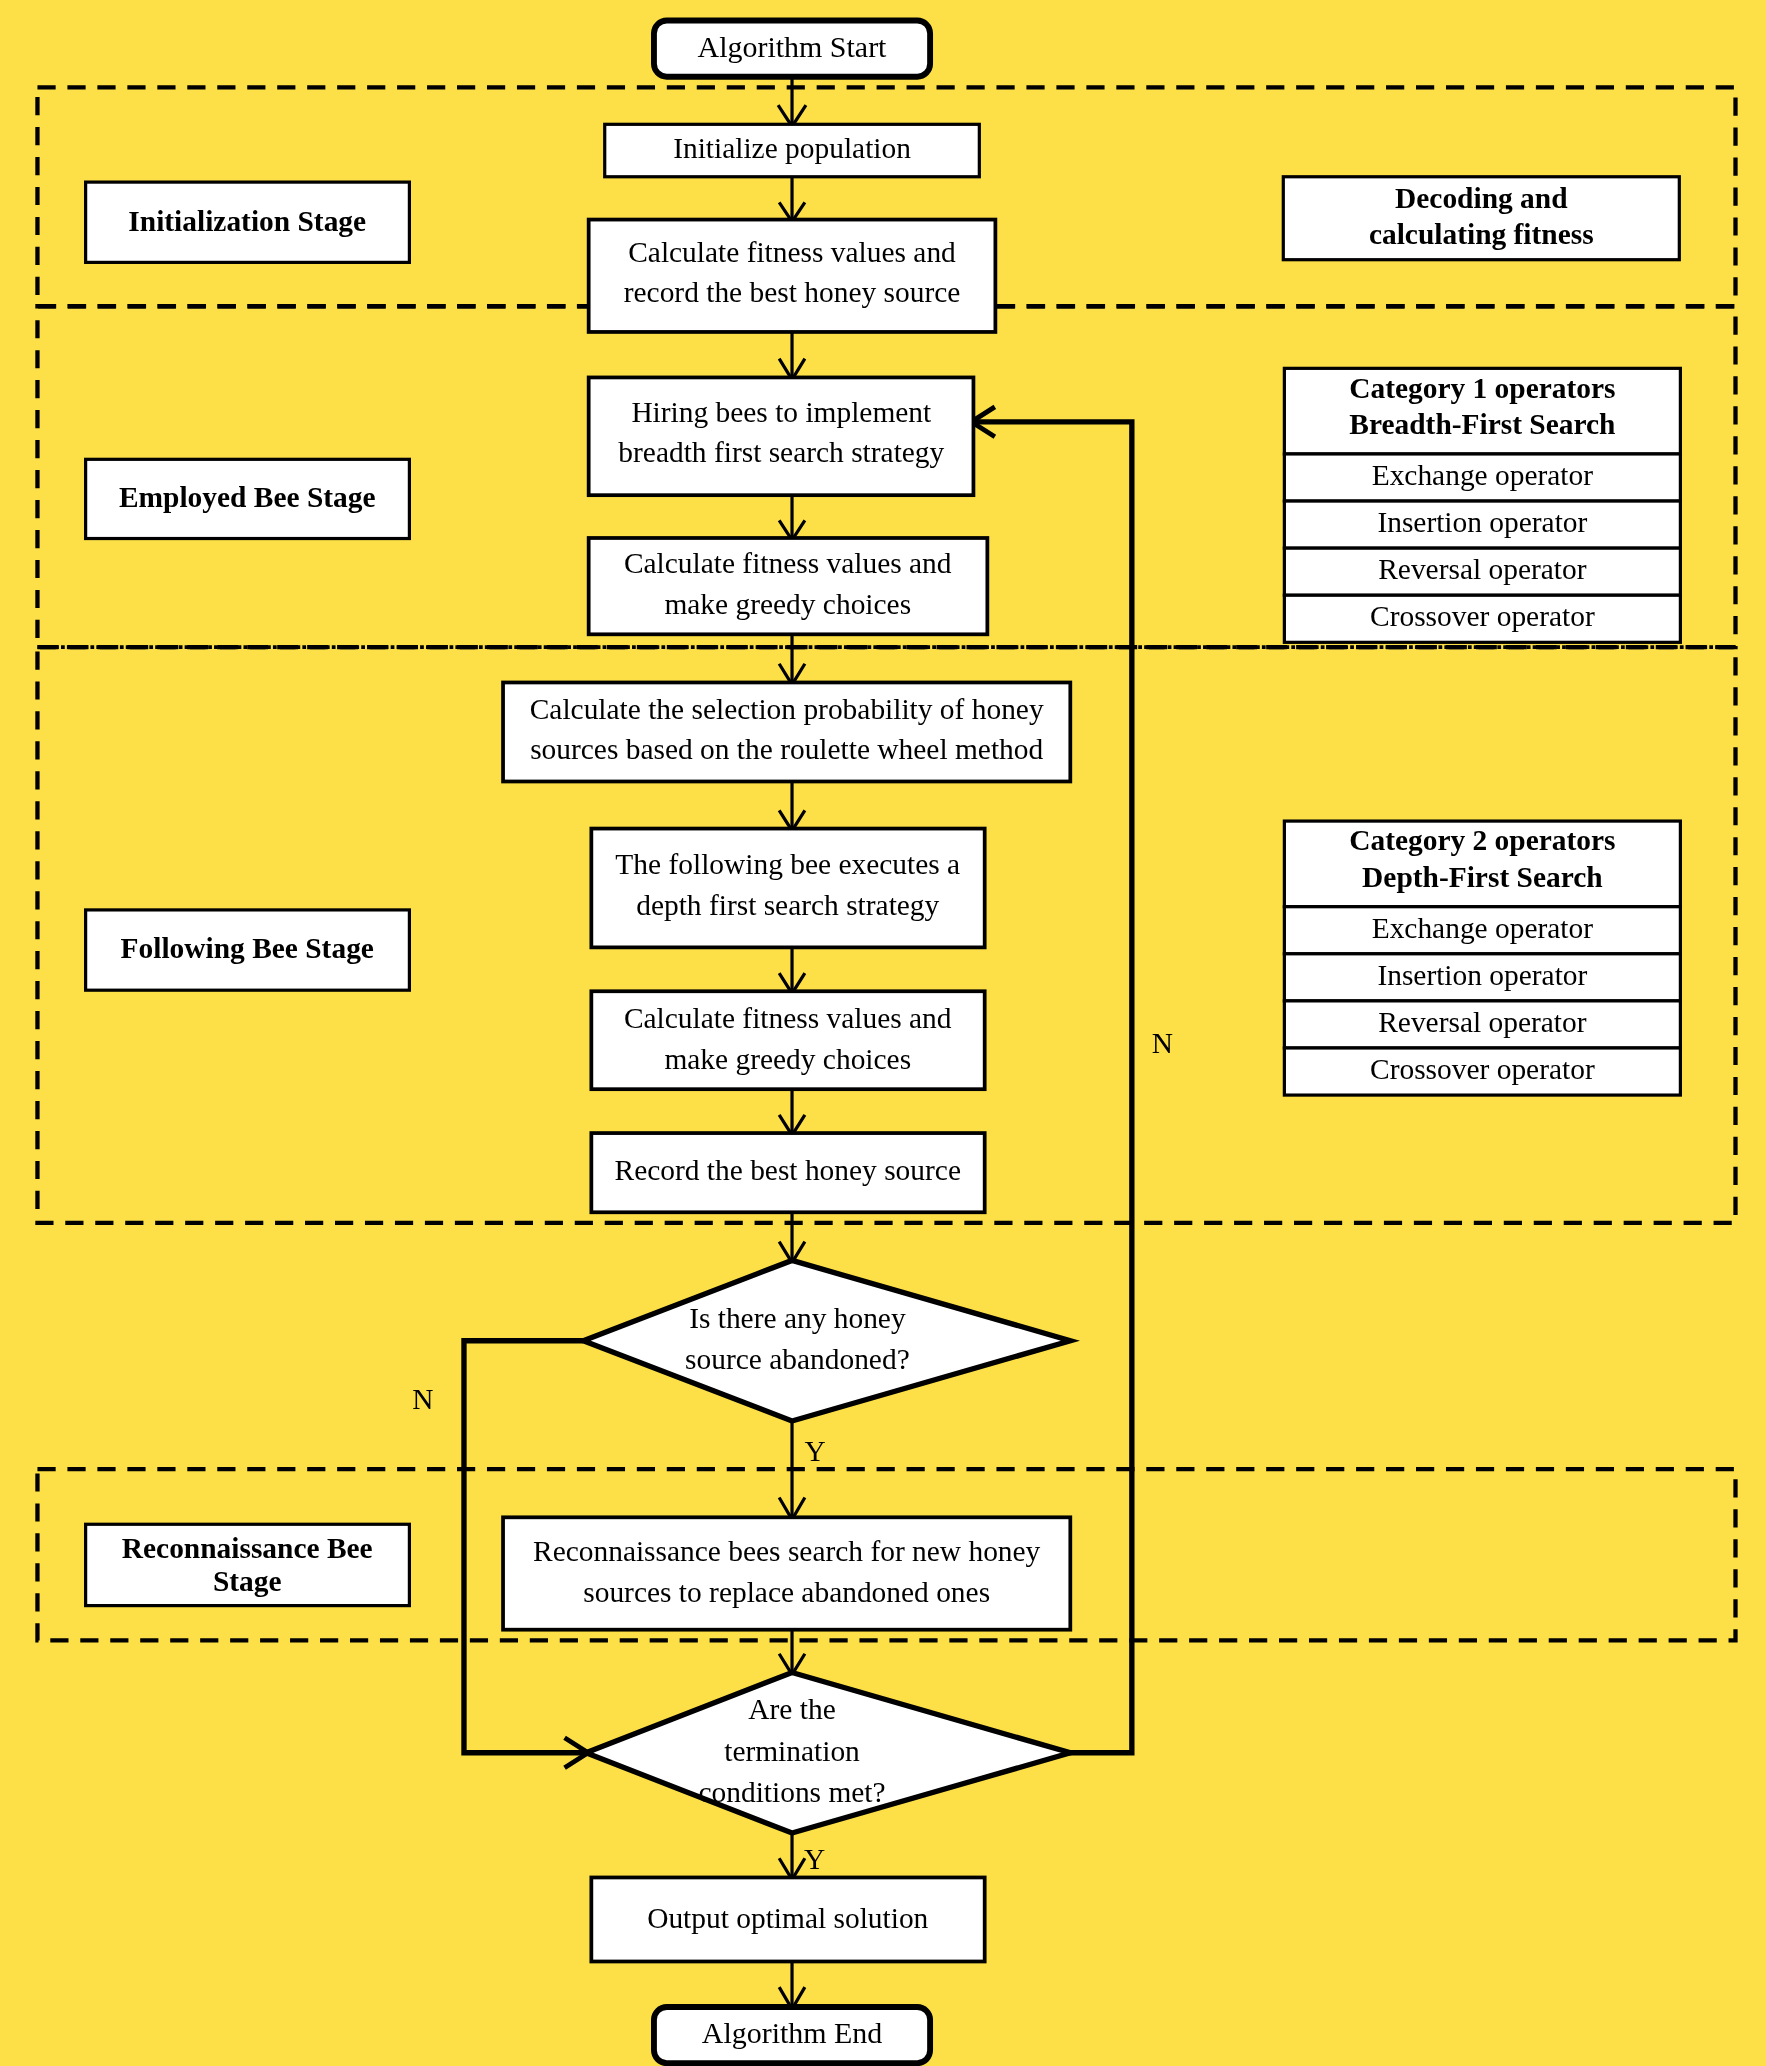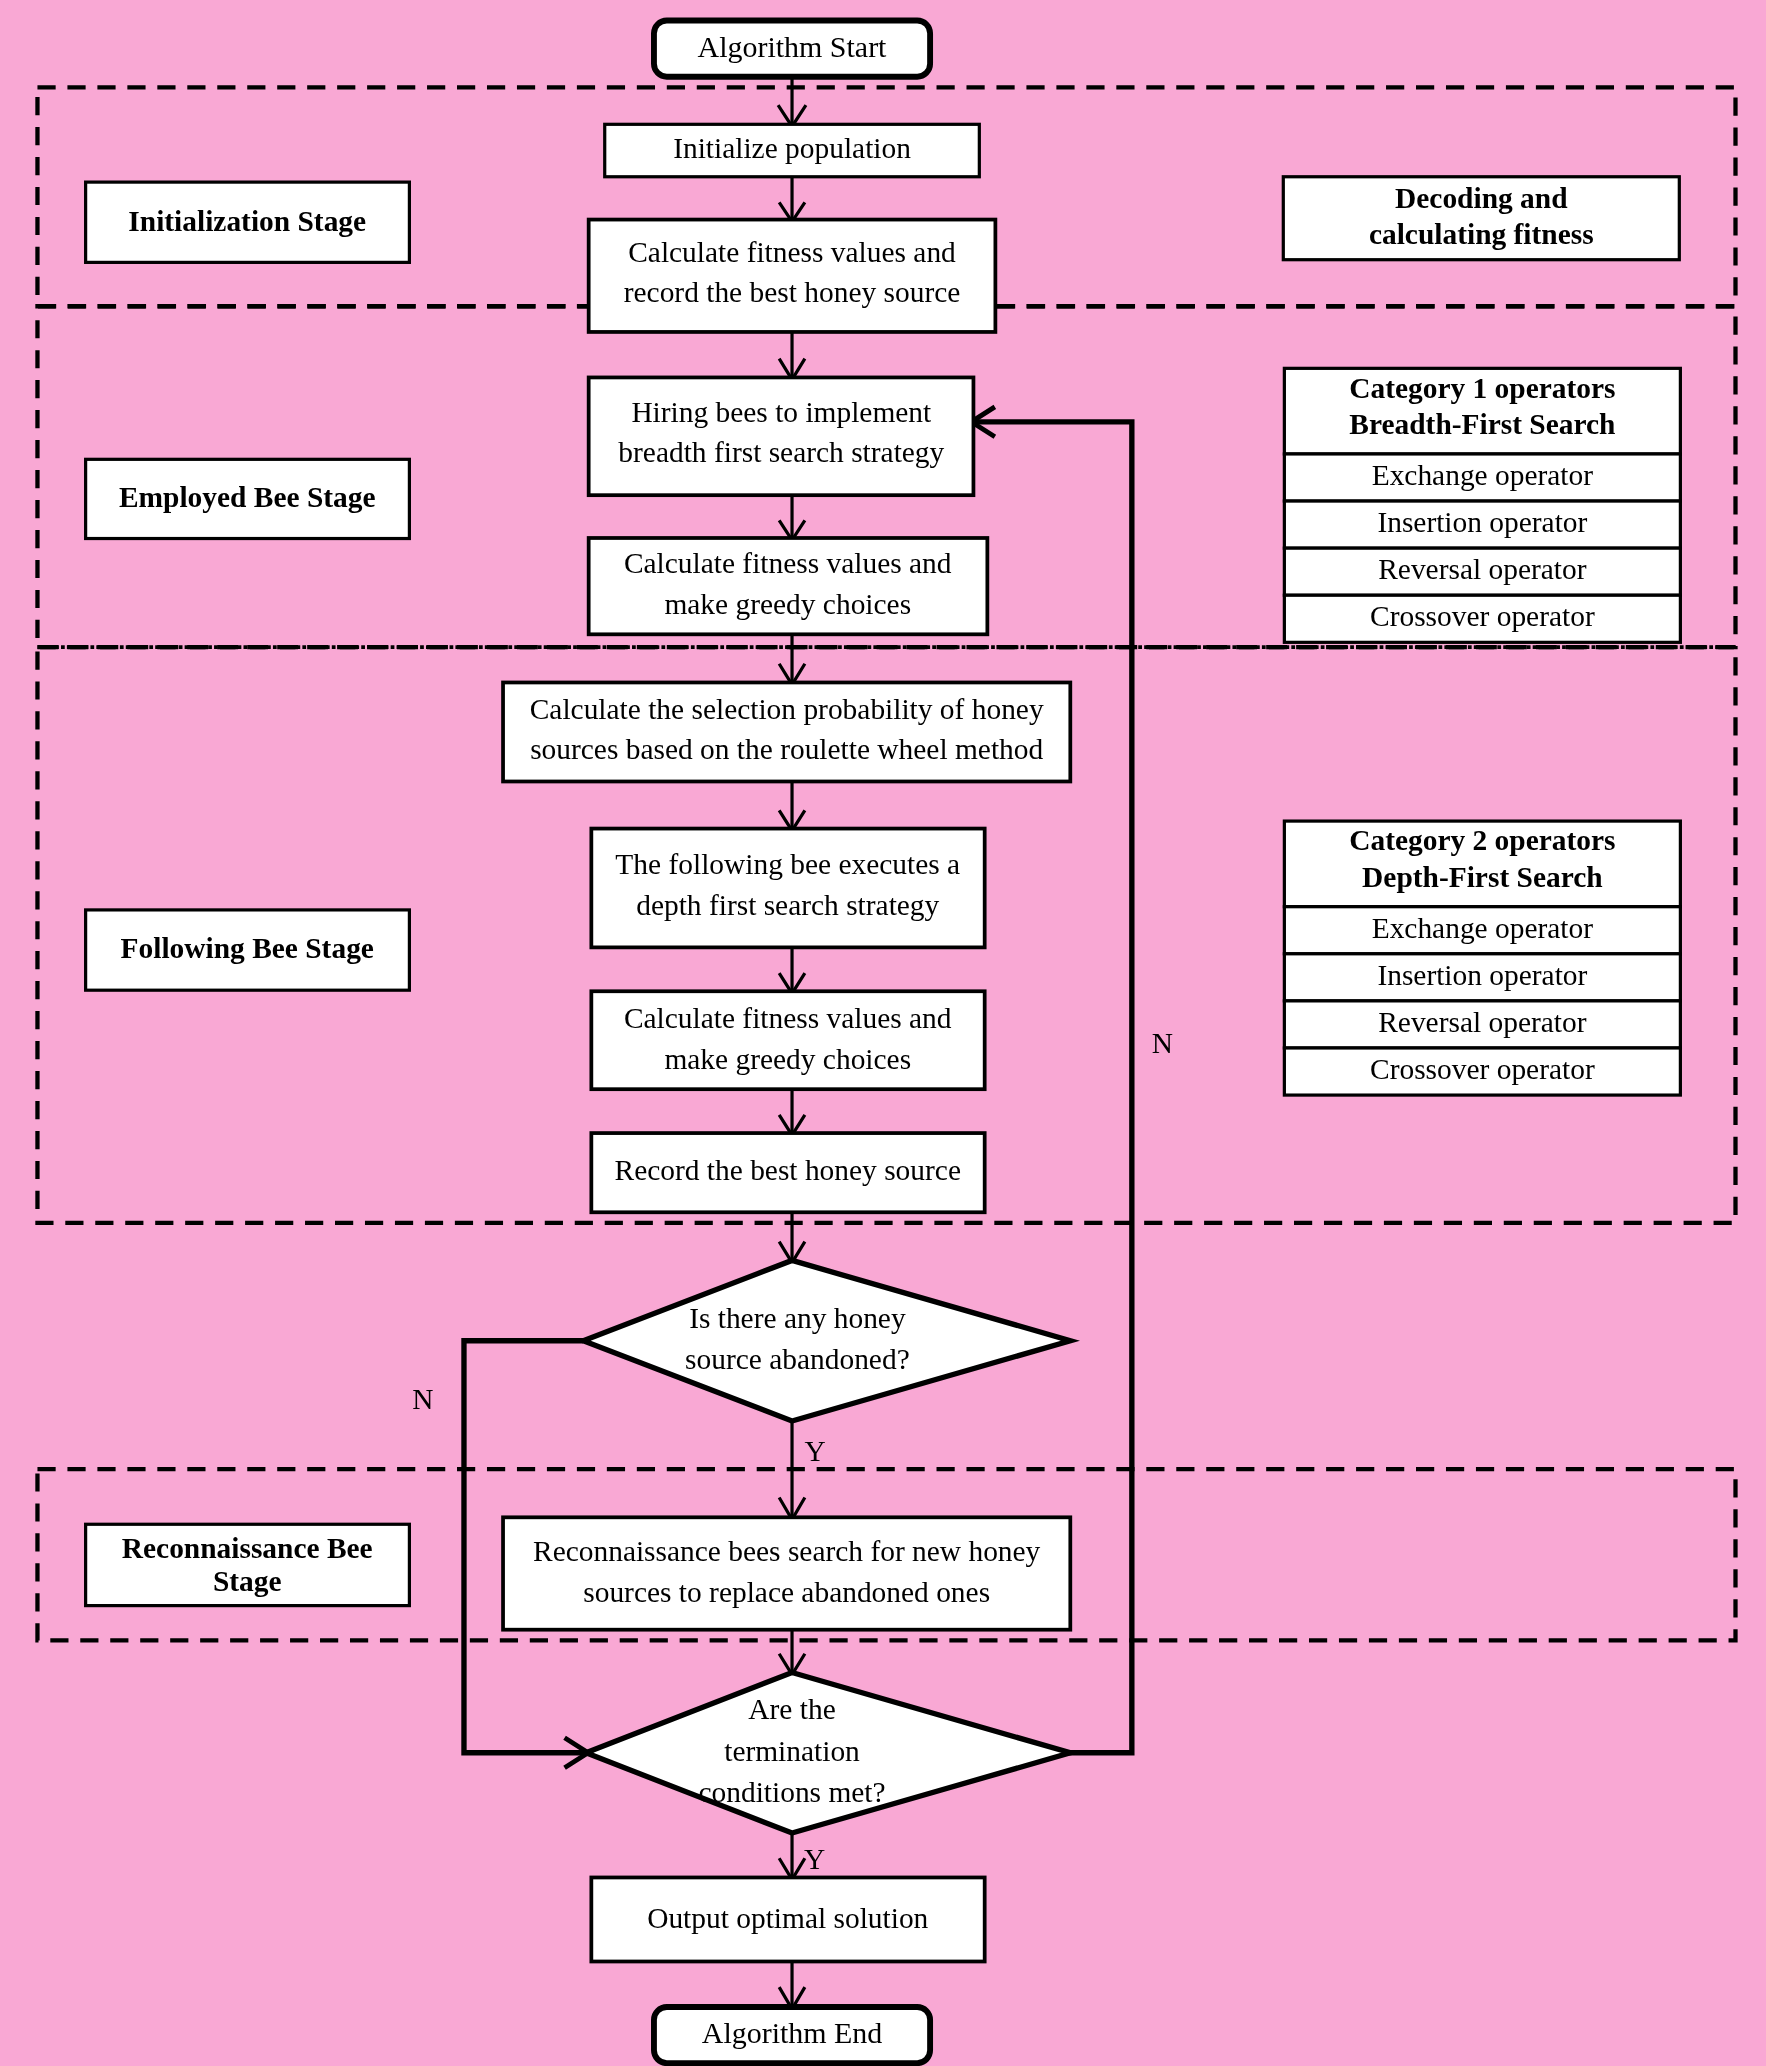--- a/index.html
+++ b/index.html
@@ -1,18 +1,18 @@
 <!DOCTYPE html>
 <html style="font-size:8.6px"><head>
 <meta charset="utf-8">
 <title>ABC Algorithm Flowchart</title>
 <style>
   html,body{margin:0;padding:0;background:#ffffff;}
   body{font-family:"Liberation Serif","DejaVu Serif",serif;}
-  #root{position:relative;width:1766px;height:2066px;background:#f9a8d4;}
+  #root{position:relative;width:1766px;height:2066px;background:#fde047;}
   svg{position:absolute;left:0;top:0;width:1766px;height:2066px;}
   .shape{fill:#ffffff;stroke:#000000;}
   .box{stroke-width:7;}
   .thinbox{stroke-width:6;}
   .term{stroke-width:11;}
   .diam{stroke-width:10;fill:#ffffff;stroke:#000000;}
   .conn{stroke:#000000;stroke-width:6;fill:none;}
   .conn-thick{stroke:#000000;stroke-width:10;fill:none;}
   .stagebox{fill:none;stroke:#000000;stroke-width:8;stroke-dasharray:34 22;}
   .stagebox-solid{fill:none;stroke:#000000;stroke-width:7;stroke-dasharray:7 4;}

